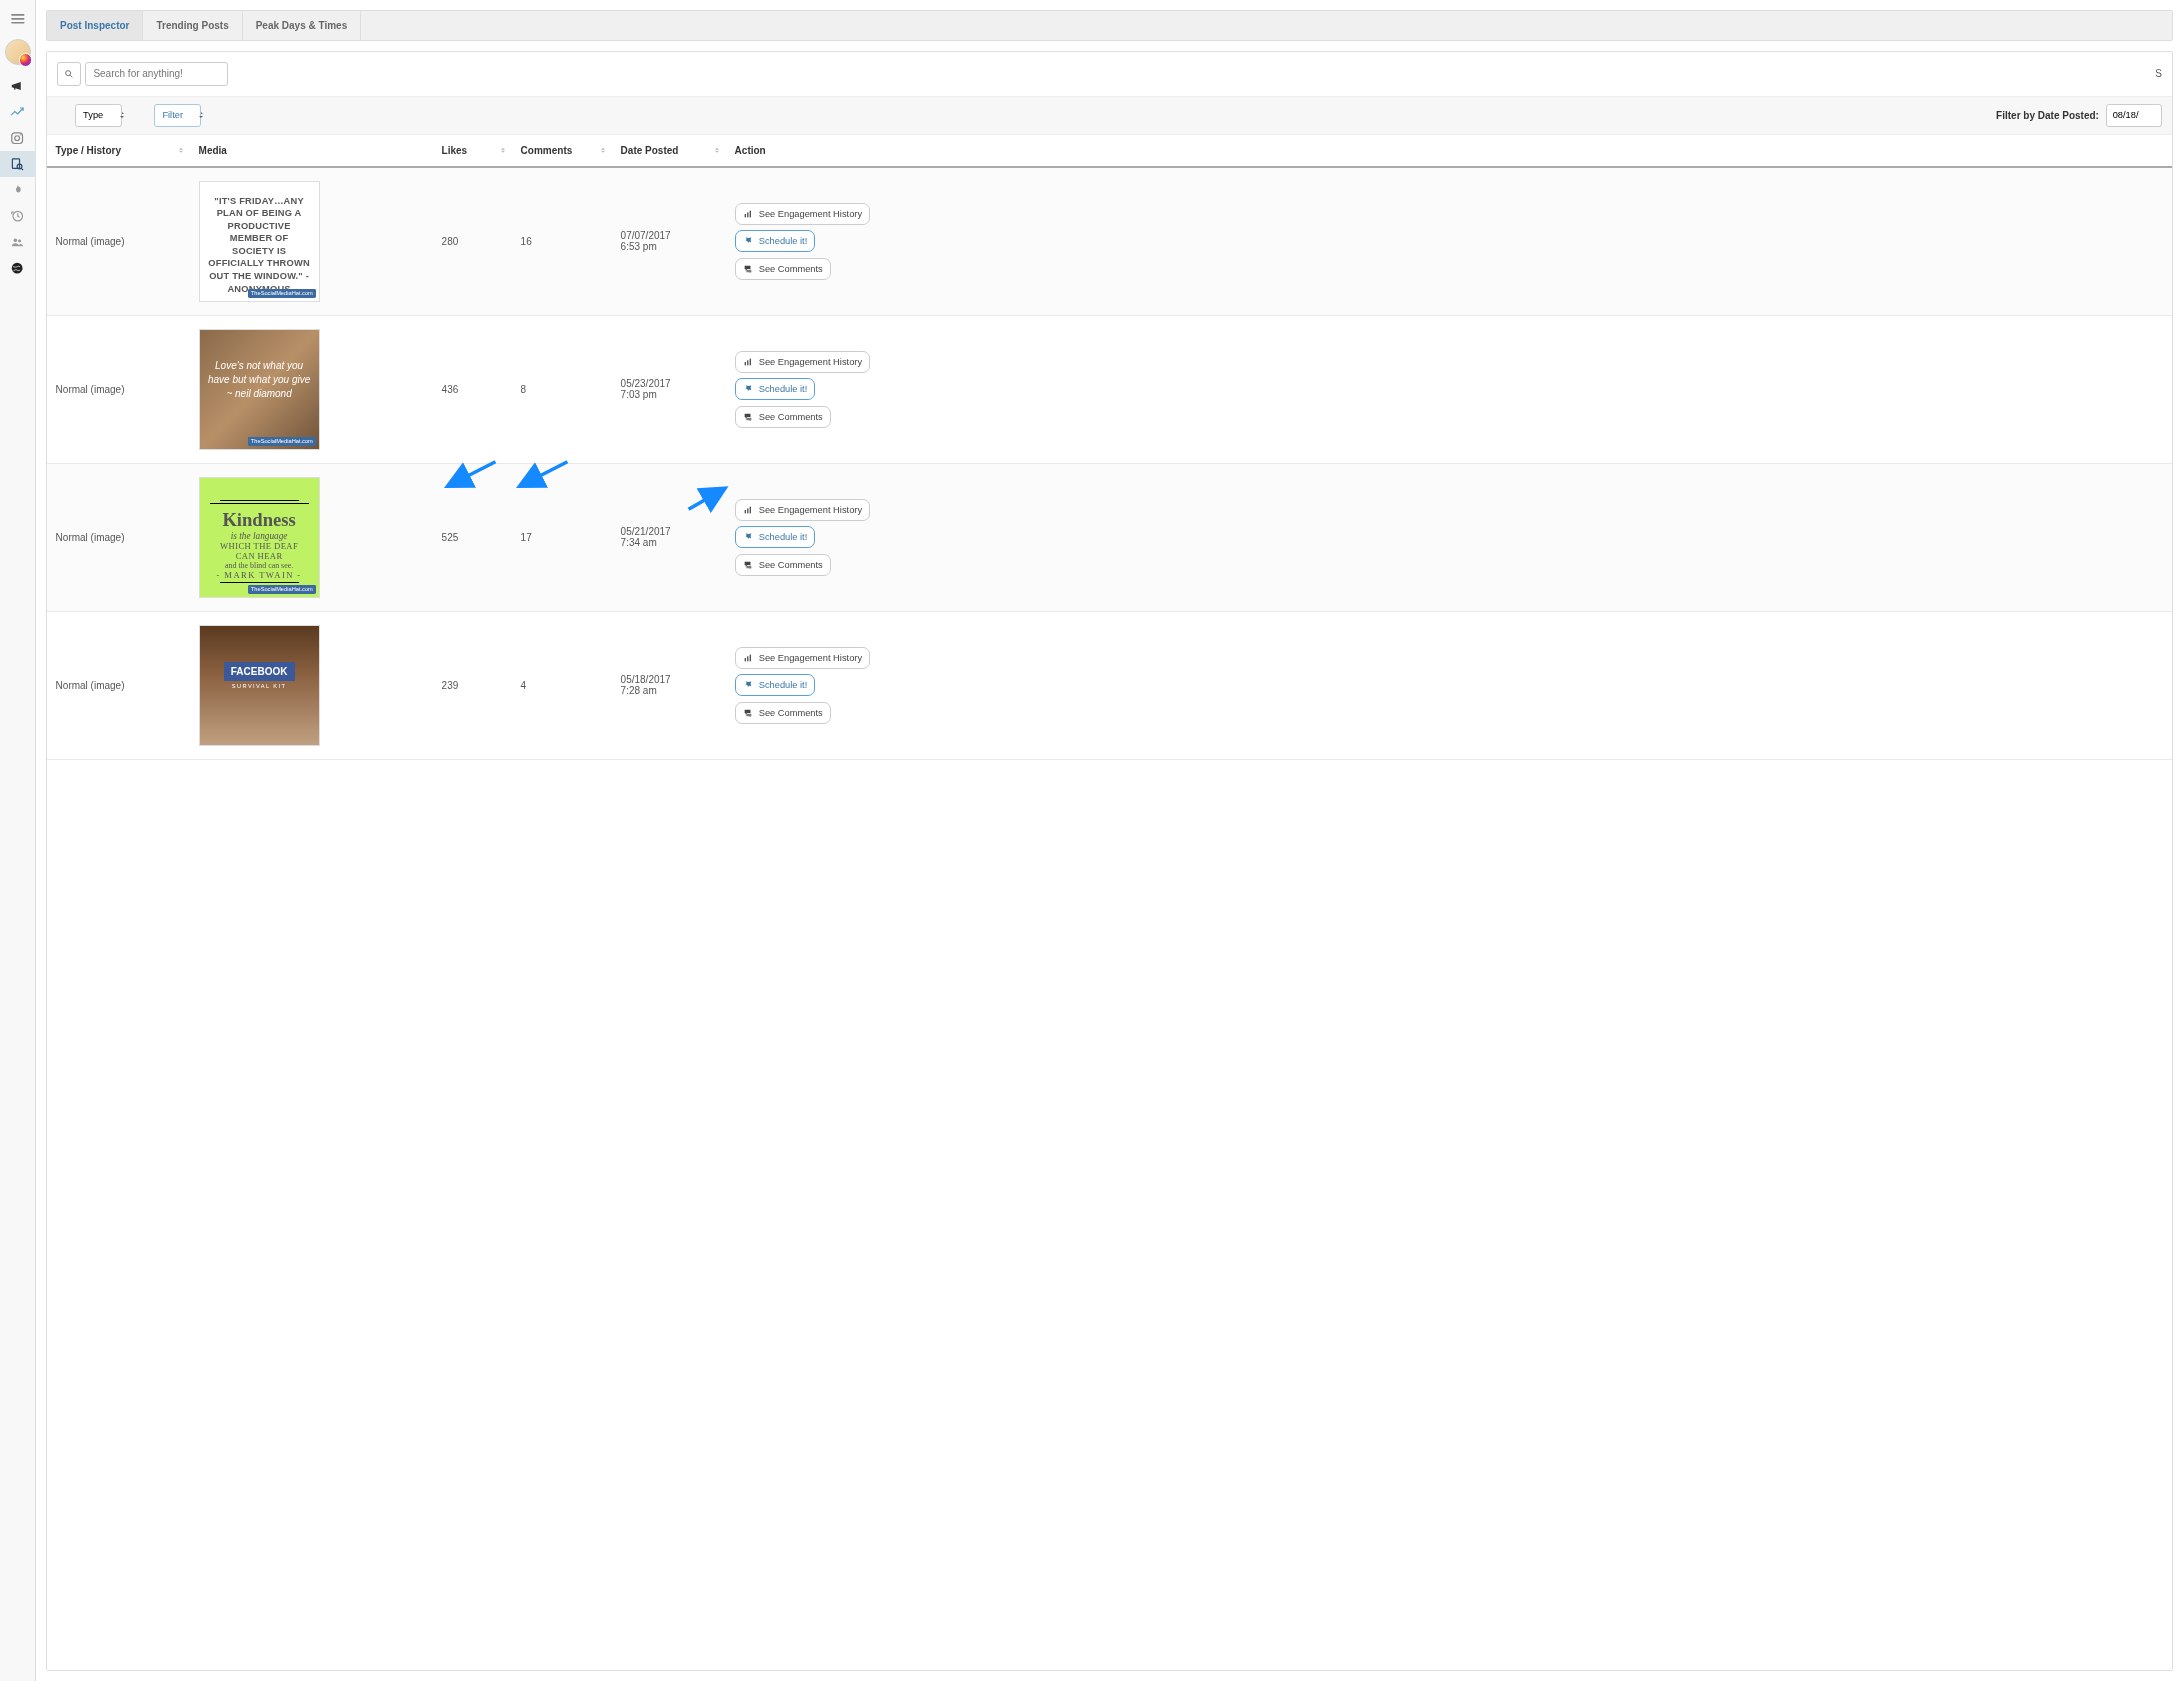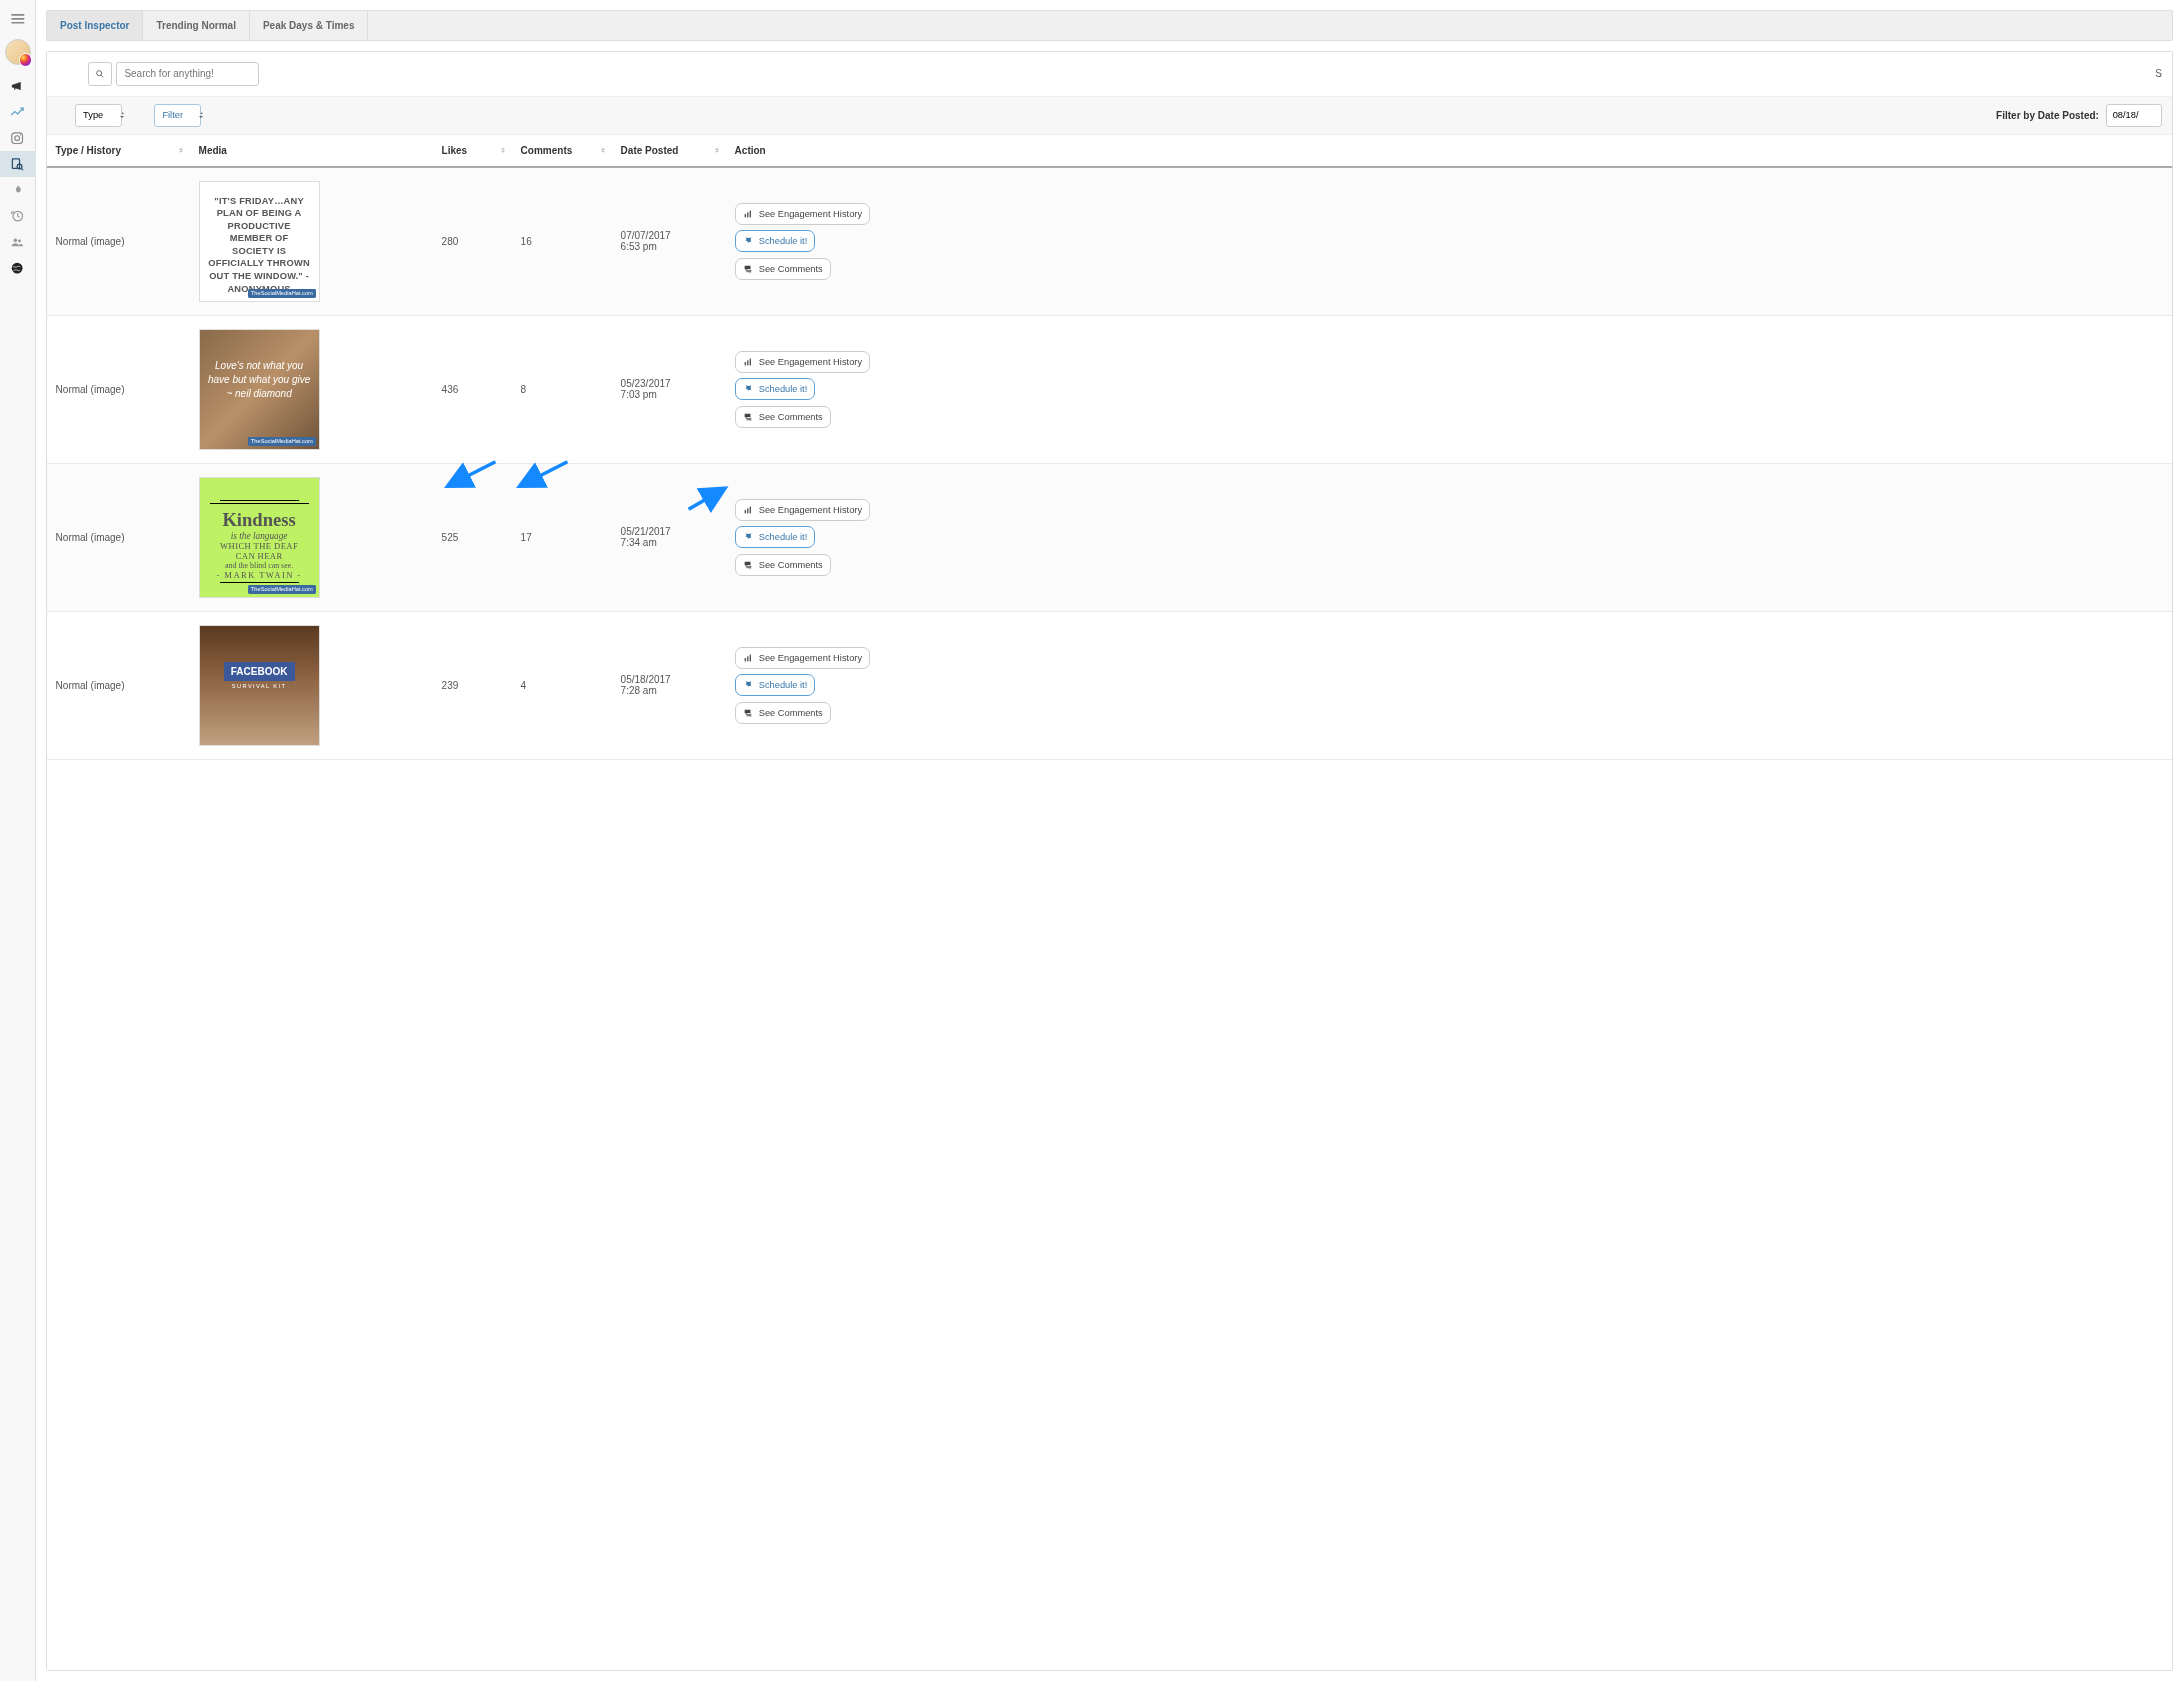--- a/index.html
+++ b/index.html
@@ -28,21 +28,21 @@
 .page-header h1 { font-size:15.7px; font-weight:600; color:#555; }
 
 .tab-container { background:#f0f0f0; border:0.7px solid #ddd; padding:0; margin:10px 10px 0 10px; border-radius:1.4px; display:flex;}
 .tabs { display:flex; }
 .tab { padding:8.6px 13px; font-size:10px; color:#666; cursor:pointer; border-right:0.7px solid #ddd; background:#f0f0f0; font-weight:600;}
 .tab.active { background:#e6e6e6; color:#3a77a8; border-bottom:1.4px solid #e6e6e6; margin-bottom:-0.7px;}
 
 .content-panel { border:0.7px solid #ddd; margin:10px; border-radius:1.4px; overflow:auto; flex:1;}
 
 .toolbar { display:flex; align-items:center; padding:10px; border-bottom:0.7px solid #eee;}
-.search-wrap { display:flex; align-items:center;margin-left:31px; }
+.search-wrap { display:flex; align-items:center; }
 .search-btn { width:24px; height:24px; border:0.7px solid #ccc; border-radius:2.9px; background:#fff; display:flex; align-items:center; justify-content:center; margin-right:4.3px; cursor:pointer;}
 .search-input { height:24px; border:0.7px solid #ccc; border-radius:2.9px; padding:0 7.1px; width:143px; font-size:10px;}
 
 .filter-row { display:flex; align-items:center; padding:7.1px 10px; background:#f7f7f7; border-bottom:0.7px solid #eee;}
 .select-ctl { height:23px; border:0.7px solid #ccc; border-radius:2.9px; background:#fff; padding:0 17px 0 7.1px; font-size:9.3px; margin-right:7.1px; position:relative; appearance:none; -webkit-appearance:none;}
 .select-wrap { position:relative; display:inline-block; margin-right:7.1px;padding-left:18px;}
 .select-wrap::after { content:""; position:absolute; right:5.7px; top:50%; transform:translateY(-50%); width:0; height:0; border-left:2.9px solid transparent; border-right:2.9px solid transparent; border-top:2.9px solid #666; pointer-events:none;}
 .select-wrap.double::before { content:""; position:absolute; right:5.7px; top:35%; width:0;height:0; border-left:2.9px solid transparent; border-right:2.9px solid transparent; border-bottom:2.9px solid #666; pointer-events:none;}
 .select-wrap.double::after { top:60%; }
 .filter-select { color:#3a77a8; border-color:#a8c8e0;}
@@ -153,21 +153,21 @@
           <path d="M5 10c2-1 4 1 6 0s4-2 6 0M6 16c2 0 3-2 5-1s4 2 6 0" stroke="#fff" stroke-width="1.2" fill="none"></path>
         </svg>
     </div>
   </div>
 
   <div class="main">
 
     <div class="tab-container">
       <div class="tabs">
         <div class="tab active">Post Inspector</div>
-        <div class="tab">Trending Normal</div>
+        <div class="tab">Trending Posts</div>
         <div class="tab">Peak Days &amp; Times</div>
       </div>
     </div>
 
     <div class="content-panel">
       <div class="toolbar">
         <div class="search-wrap">
           <button class="search-btn">
             <svg viewBox="0 0 24 24" width="10" height="10">
                 <circle cx="10" cy="10" r="6" fill="none" stroke="#555" stroke-width="2"></circle>

